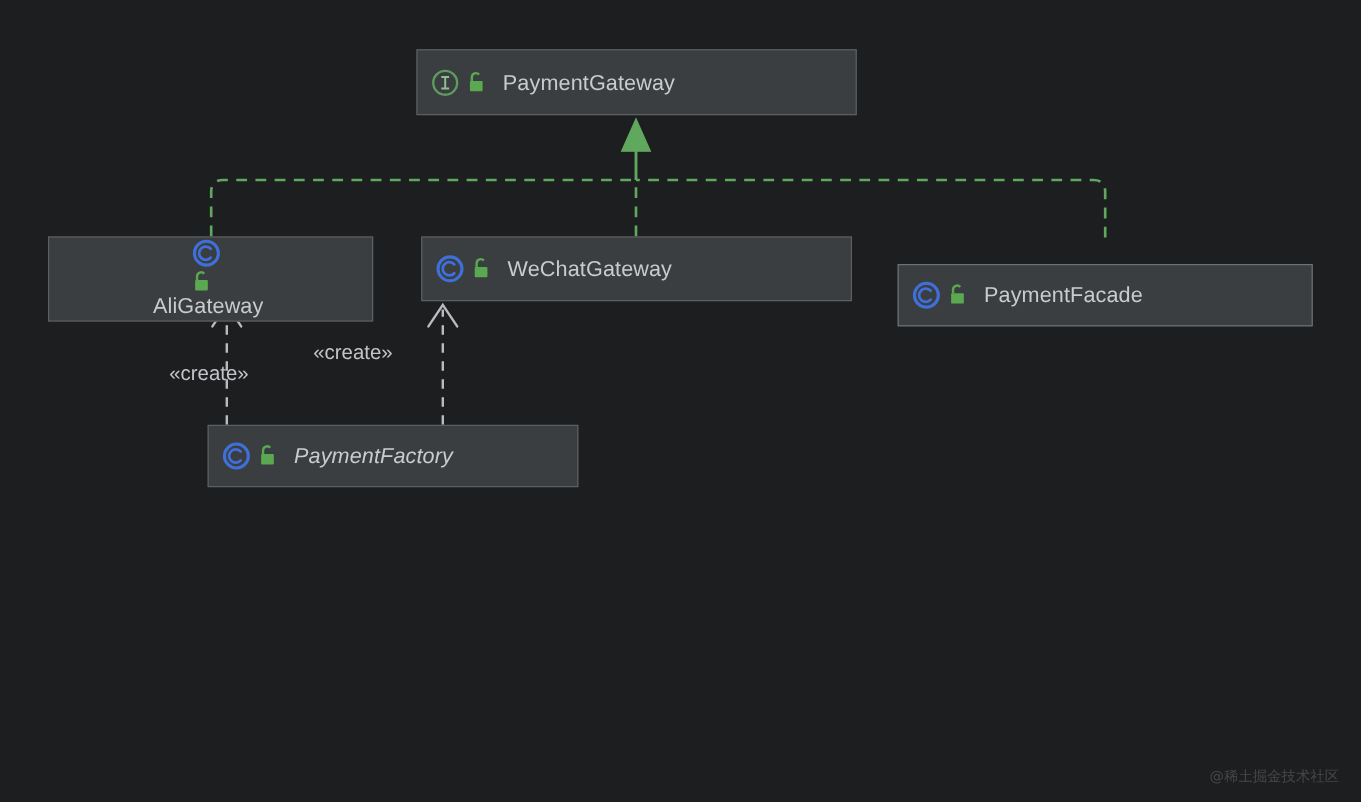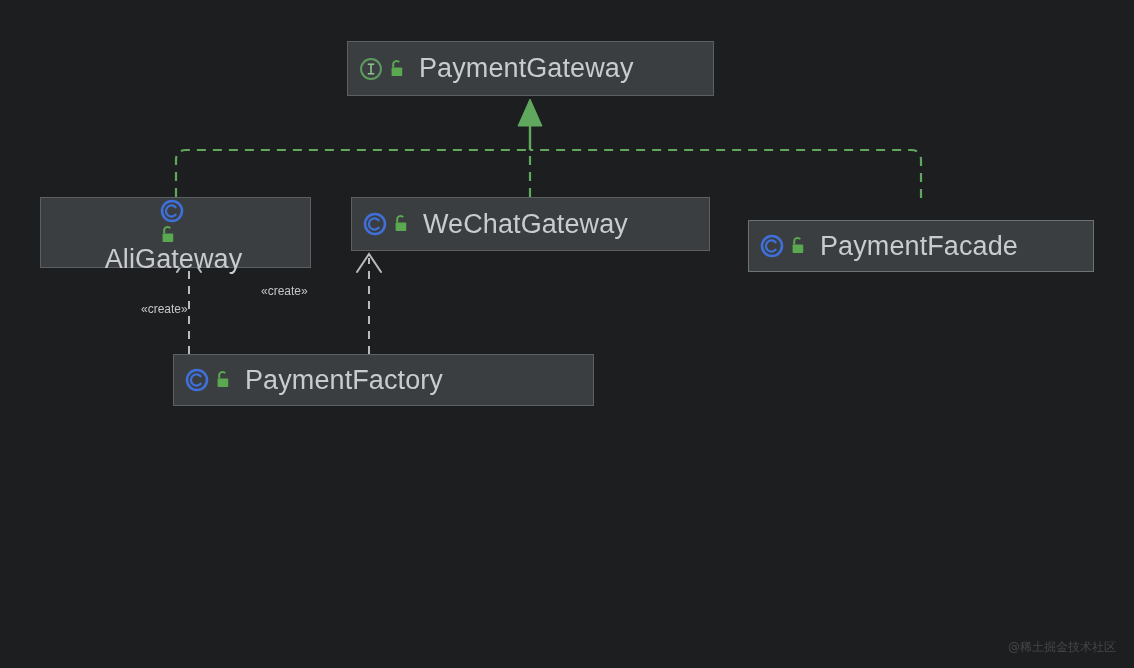--- a/index.html
+++ b/index.html
@@ -52,21 +52,21 @@
     display: block;
   }
   .uml-node .vis-icon {
     flex: 0 0 auto;
     width: 20px;
     height: 22px;
     margin-right: 12px;
     display: block;
   }
   .uml-node .node-label {
-    font-size: 27px;
+    font-size: 18px;
     line-height: 1;
     color: #c9cccf;
     letter-spacing: 0.1px;
   }
 
   
   #node-paymentgateway {
     left: 347px; top: 41px; width: 367px; height: 55px;
   }
   #node-aligateway {
@@ -74,27 +74,27 @@
   }
   #node-wechatgateway {
     left: 351px; top: 197px; width: 359px; height: 54px;
   }
   #node-paymentfacade {
     left: 748px; top: 198px; width: 346px; height: 52px;
     border-color: #6d7275;
     margin-top: 22px;
   }
   #node-paymentfactory {
-    left: 173px; top: 354px; width: 421px; height: 52px;
+    left: 173px; top: 354px; width: 309px; height: 52px; font-style: italic;
   }
 
   
   .edge-label {
     position: absolute;
-    font-size: 12px;
+    font-size: 17px;
     line-height: 1;
     color: #c3c6c9;
     white-space: nowrap;
   }
   #label-create-ali   { left: 141px; top: 303px; }
   #label-create-wechat{ left: 261px; top: 285px; }
 
   
   #watermark {
     position: absolute;

